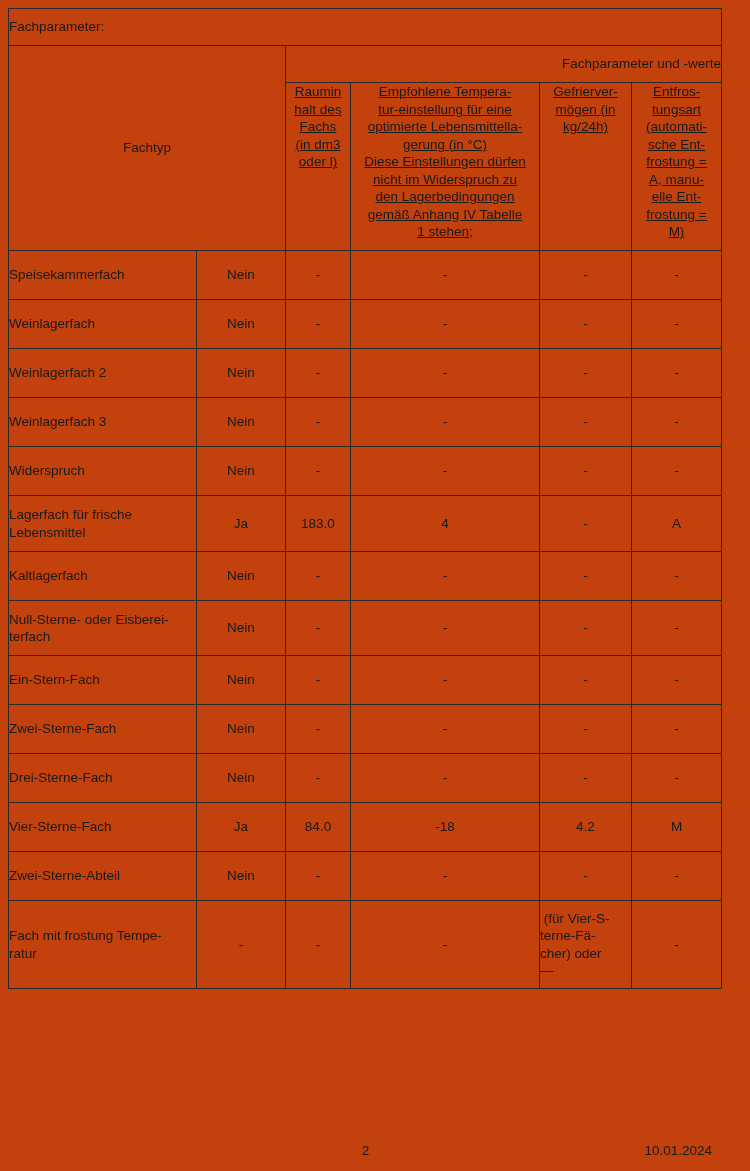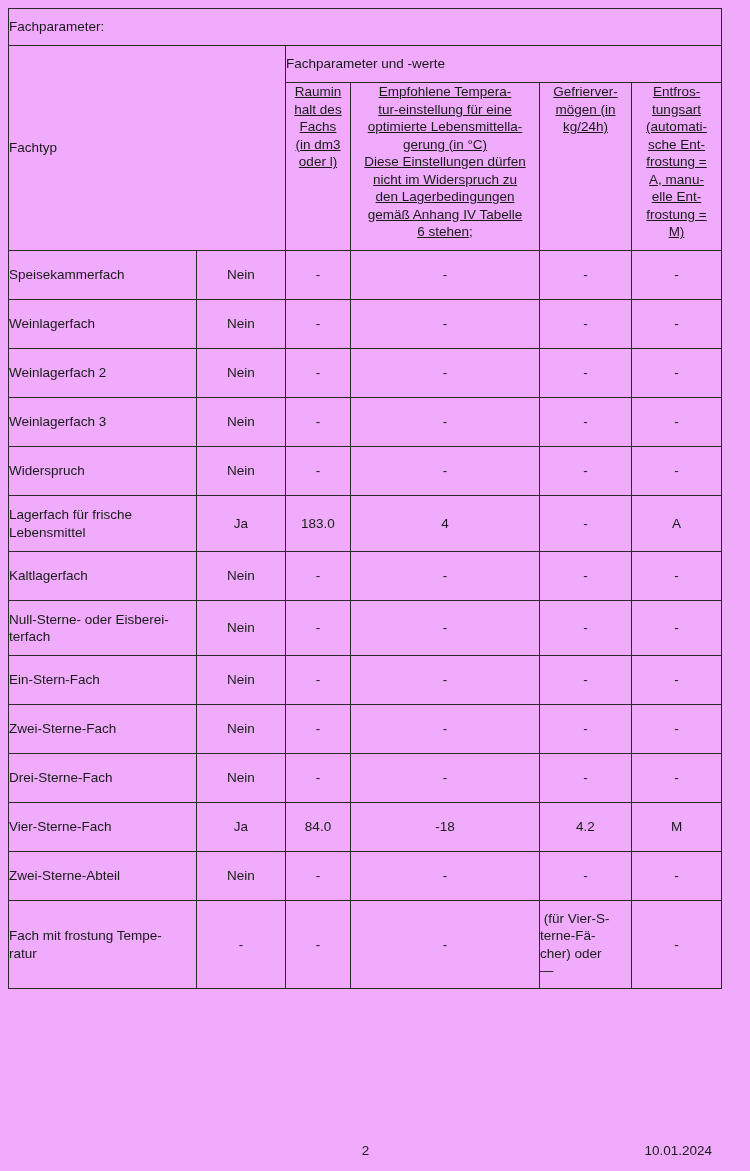--- a/index.html
+++ b/index.html
@@ -12,21 +12,21 @@
     height: 1171px;
     position: relative;
     font-family: "Liberation Sans", sans-serif;
     color: #1a1a1a;
   }
   .page {
     position: absolute;
     left: 0; top: 0;
     width: 750px;
     height: 1171px;
-    background: #f0abfc;
+    background: #c2410c;
   }
   table.doc-table {
     position: absolute;
     left: 8px;
     top: 8px;
     width: 713px;
     border-collapse: collapse;
     table-layout: fixed;
   }
   table.doc-table td {
@@ -47,24 +47,25 @@
   tr.r-last   { height: 88px; }
 
   td.title-cell {
     font-weight: bold;
     font-size: 14px;
     text-align: left;
     vertical-align: middle;
     padding: 2px 6px 2px 7px;
   }
   td.c-fachtyp {
+    text-align: center;
     vertical-align: middle;
   }
   td.c-group {
-    text-align: left;
+    text-align: right;
     vertical-align: middle;
   }
   td.c-colhead {
     text-align: center;
     vertical-align: top;
     padding-top: 5px;
     padding-left: 2px;
     padding-right: 2px;
     white-space: pre-line;
     text-decoration: underline;
@@ -140,21 +141,21 @@
 (in dm3
 oder l)</td>
       <td class="c-colhead">Empfohlene Tempera-
 tur-einstellung für eine
 optimierte Lebensmittella-
 gerung (in °C)
 Diese Einstellungen dürfen
 nicht im Widerspruch zu
 den Lagerbedingungen
 gemäß Anhang IV Tabelle
-6 stehen;</td>
+1 stehen;</td>
       <td class="c-colhead">Gefrierver-
 mögen (in
 kg/24h)</td>
       <td class="c-colhead">Entfros-
 tungsart
 (automati-
 sche Ent-
 frostung =
 A, manu-
 elle Ent-

